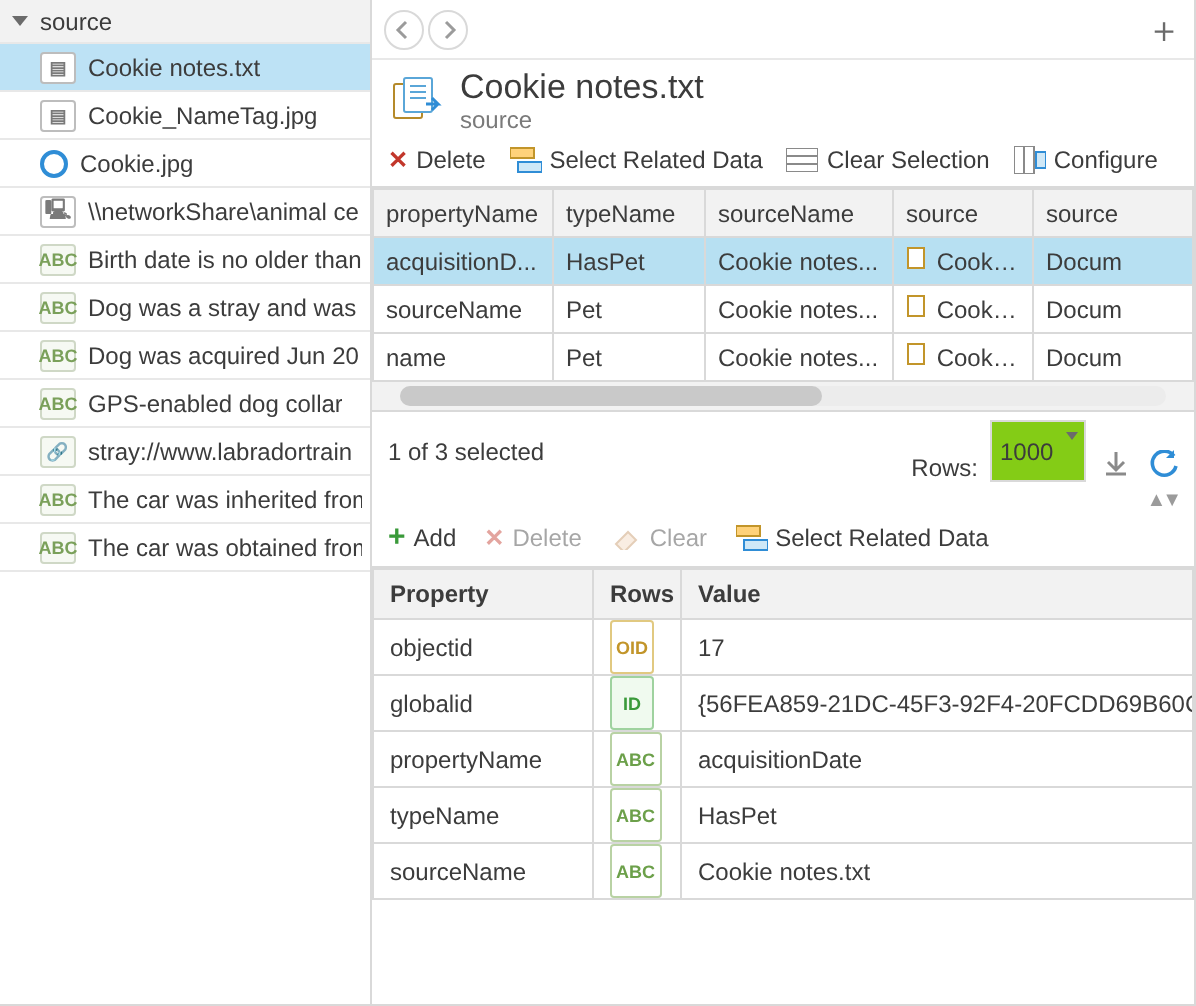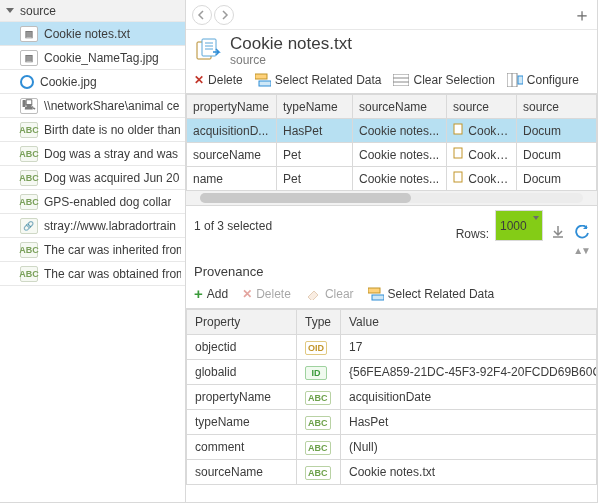--- a/index.html
+++ b/index.html
@@ -63,22 +63,22 @@
   .rows-box{position:relative;display:inline-block;}
   .rows-caret{position:absolute;right:4px;top:6px;width:0;height:0;border-left:3px solid transparent;border-right:3px solid transparent;border-top:4px solid #6b6b6b;}
   .status .ibtn{width:18px;height:18px;display:flex;align-items:center;justify-content:center;color:#888;}
   .collapse-arrows{text-align:right;padding:0 8px 2px 0;color:#9b9b9b;font-size:10px;letter-spacing:-2px;}
   .section-title{padding:6px 8px 4px 8px;font-size:13px;}
   .toolbar2{display:flex;align-items:center;gap:14px;padding:2px 8px 6px 8px;}
   
   .prop-wrap{border-top:1px solid var(--border);overflow:hidden;flex:1;}
   .prop{width:100%;border-collapse:collapse;table-layout:fixed;}
   .prop th,.prop td{border:1px solid var(--border);height:25px;padding:0 8px;text-align:left;white-space:nowrap;overflow:hidden;}
-  .prop th{background:var(--bg-header);font-weight:400;}
-  .type-badge{display:inline-flex;align-items:center;justify-content:center;min-width:22px;height:14px;font-size:9px;font-weight:700;border-radius:2px;padding:0 2px;}
+  .prop th{background:var(--bg-header);font-weight:700;}
+  .type-badge{display:inline-flex;align-items:center;justify-content:center;min-width:22px;height:27px;font-size:9px;font-weight:700;border-radius:2px;padding:0 2px;}
   .type-abc{color:#6ca04a;border:1px solid #b9d2a4;}
   .type-oid{color:var(--icon-gold);border:1px solid #e1c981;}
   .type-id{color:var(--icon-green);border:1px solid #9fd29f;background:#f0faef;}
   
   .ic{display:inline-flex;align-items:center;justify-content:center;}
   svg{display:block;}
 </style>
 </head>
 <body>
 
@@ -288,21 +288,20 @@
           <svg width="14" height="14">
               <path d="M12 3 A6 6 0 1 0 13 8" stroke="#2f8dd6" stroke-width="1.8" fill="none"></path>
               <path d="M12 0 L12 4 L8 4 Z" fill="#2f8dd6"></path>
             </svg>
         </span>
       </div>
     </div>
 
     <div class="collapse-arrows">▲▼</div>
 
-    <div class="section-title">Provenance</div>
 
     <div class="toolbar2">
       <div class="tb-btn">
         <span class="ic" style="color:var(--icon-green);font-size:15px;font-weight:700;">+</span>
         <span class="lbl">Add</span>
       </div>
       <div class="tb-btn disabled">
         <span class="ic" style="color:var(--icon-red);font-weight:700;">✕</span>
         <span class="lbl">Delete</span>
       </div>
@@ -328,21 +327,21 @@
     <div class="prop-wrap">
       <table class="prop" id="prop-table">
         <colgroup>
             <col style="width:110px">
             <col style="width:44px">
             <col>
           </colgroup>
       <thead>
             <tr>
               <th>Property</th>
-              <th>Type</th>
+              <th>Rows</th>
               <th>Value</th>
             </tr>
           </thead>
           <tbody>
             <tr>
               <td>objectid</td>
               <td><span class="type-badge type-oid">OID</span></td>
               <td>17</td>
             </tr>
             <tr>
@@ -354,25 +353,20 @@
               <td>propertyName</td>
               <td><span class="type-badge type-abc">ABC</span></td>
               <td>acquisitionDate</td>
             </tr>
             <tr>
               <td>typeName</td>
               <td><span class="type-badge type-abc">ABC</span></td>
               <td>HasPet</td>
             </tr>
             <tr>
-              <td>comment</td>
-              <td><span class="type-badge type-abc">ABC</span></td>
-              <td>(Null)</td>
-            </tr>
-            <tr>
               <td>sourceName</td>
               <td><span class="type-badge type-abc">ABC</span></td>
               <td>Cookie notes.txt</td>
             </tr>
           </tbody>
         </table>
     </div>
 
   </div>
 </div>

